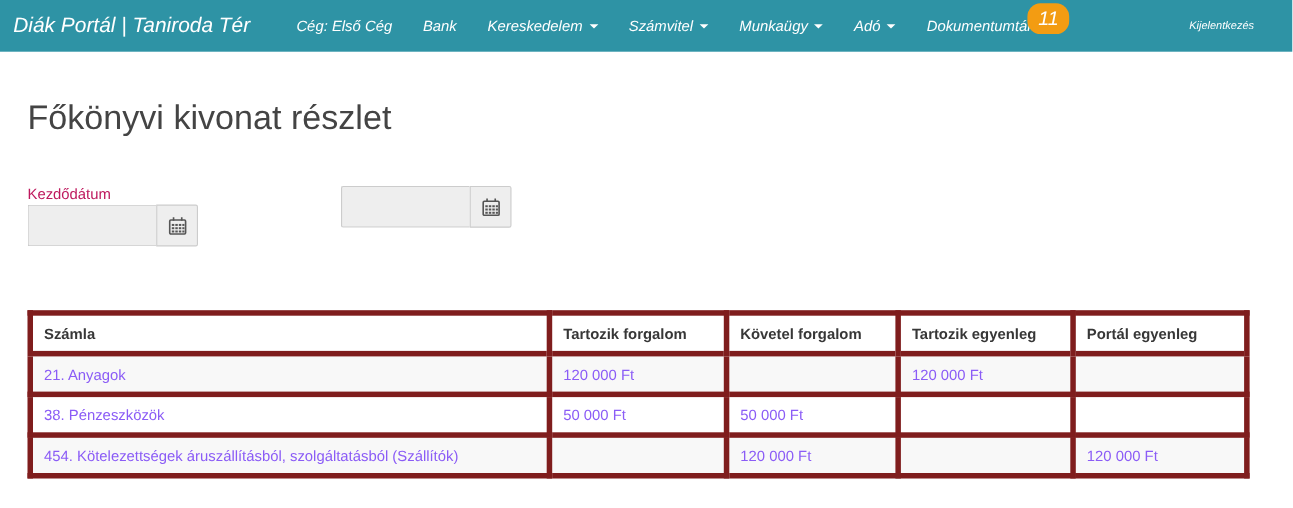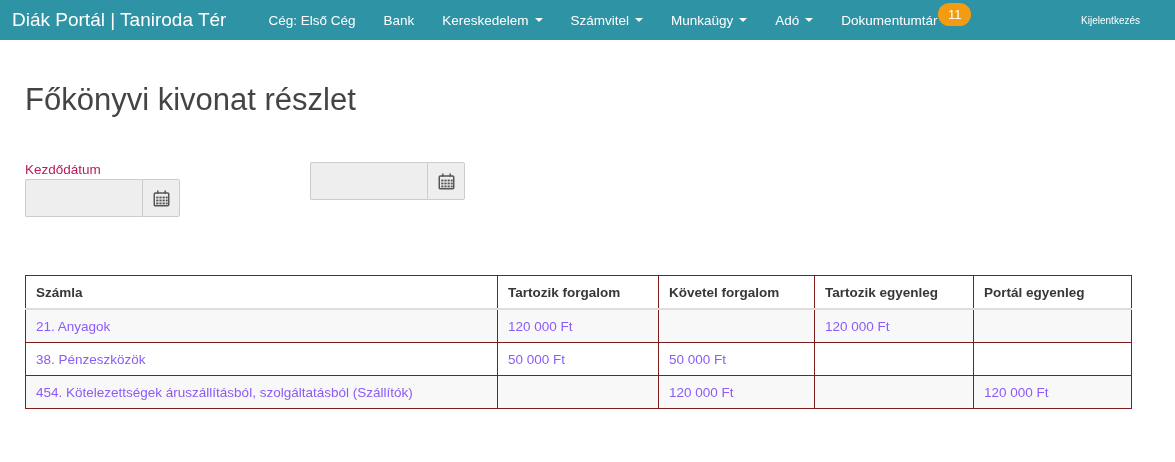--- a/index.html
+++ b/index.html
@@ -6,26 +6,27 @@
   html, body { width: 1175px; height: 462px; }
   body {
     font-family: "Liberation Sans", "DejaVu Sans", sans-serif;
     background: #ffffff;
     color: #4a4a4a;
     overflow: hidden;
   }
 
   
   .navbar {
-    height: 40px;
+    height: 47px;
     background: #2e93a5;
     display: flex;
     align-items: stretch;
     padding: 0 15px 0 12px;
     color: #fff;
+    font-style: italic;
   }
   .navbar-brand {
     font-size: 19px;
     color: #fff;
     text-decoration: none;
     display: flex;
     align-items: center;
     margin-right: 28px;
     white-space: nowrap;
   }
@@ -49,21 +50,21 @@
     border-right: 4px solid transparent;
     border-top: 4px solid #fff;
     margin-left: 6px;
   }
   .nav-badge {
     position: absolute;
     top: 3px;
     right: -20px;
     background: #f39c12;
     color: #fff;
-    font-size: 13px;
+    font-size: 18px;
     line-height: 1;
     padding: 5px 10px;
     border-radius: 12px;
   }
   .nav-spacer { flex: 1; }
   .logout-link {
     font-size: 10px;
     color: #fff;
     text-decoration: none;
     display: flex;
@@ -126,21 +127,21 @@
   }
 
   
   .table-wrap { margin-top: 58px; }
   table.ledger {
     width: 1106px;
     border-collapse: collapse;
     table-layout: fixed;
   }
   table.ledger th, table.ledger td {
-    border: 1px solid #7f1d1d;
+    border: 5px solid #7f1d1d;
     padding: 9px 10px 8px 10px;
     font-size: 13.5px;
     text-align: left;
     vertical-align: middle;
     white-space: nowrap;
     overflow: hidden;
   }
   table.ledger th {
     font-weight: 700;
     color: #373737;

